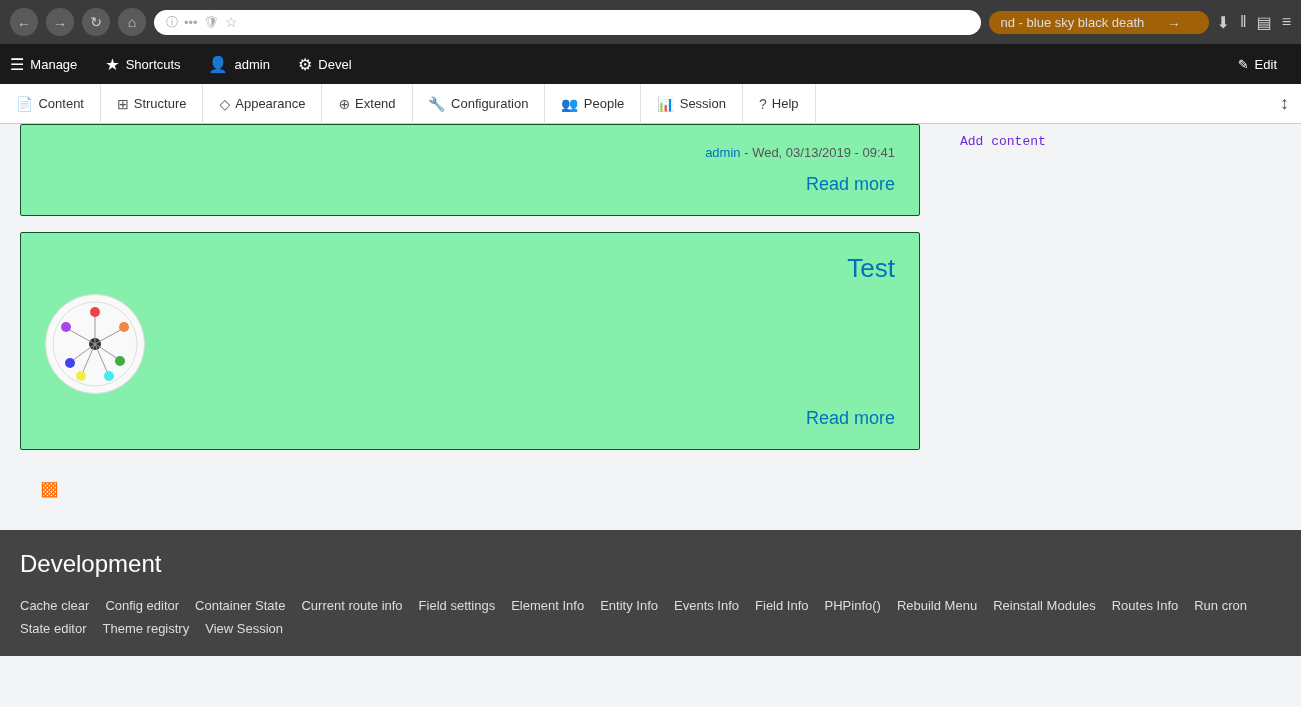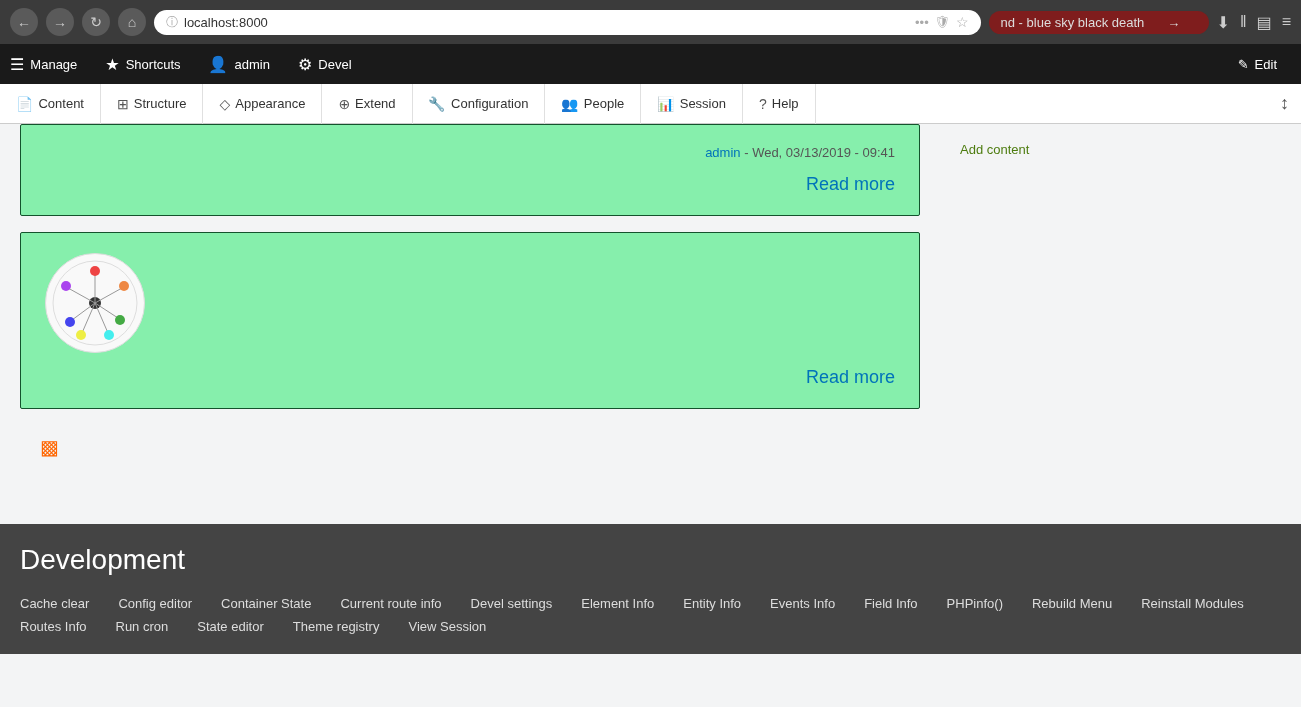--- a/index.html
+++ b/index.html
@@ -31,21 +31,21 @@
       font-size: 13px;
       color: #333;
     }
     .browser-url-bar .info-icon { color: #aaa; font-size: 12px; }
     .browser-url-bar .url-text { flex: 1; }
     .browser-url-bar .dots { color: #aaa; }
     .browser-url-bar .shield { color: #aaa; font-size: 12px; }
     .browser-url-bar .star { color: #aaa; font-size: 14px; }
     .browser-search-bar {
       width: 220px;
-      background: #7f1d1d;
+      background: #a16207;
       border-radius: 20px;
       padding: 4px 12px;
       display: flex;
       align-items: center;
       gap: 23px;
       font-size: 13px;
       color: #ddd;
     }
     .browser-icons {
       display: flex;
@@ -176,73 +176,73 @@
       border-radius: 50%;
       background: #f9f9f9;
       display: flex;
       align-items: center;
       justify-content: center;
       overflow: hidden;
     }
 
     
     .sidebar-link {
-      color: #4d7c0f;
+      color: #6d28d9;
       text-decoration: none;
       font-size: 13px;
       display: block;
-      margin-top: 8px;
+      margin-top: 0;
+      font-family: Liberation Mono, monospace;
     }
 
     
     .rss-area {
       padding: 10px 20px;
     }
     .rss-icon {
       color: #f60;
       font-size: 20px;
     }
 
     
     .dev-footer {
       background: #444;
       color: #ddd;
       padding: 20px 20px 0 20px;
     }
     .dev-footer-title {
-      font-size: 28px;
+      font-size: 24px;
       color: #fff;
       font-weight: normal;
       margin-bottom: 16px;
     }
     .dev-footer-links {
       display: flex;
       flex-wrap: wrap;
-      gap: 0 13px;
+      gap: 0 0;
       padding-bottom: 16px;
     }
     .dev-footer-link {
       color: #ddd;
       text-decoration: none;
       font-size: 13px;
       padding: 4px 16px 4px 0;
       white-space: nowrap;
     }
   </style>
 </head>
 <body>
 
 <div class="browser-chrome">
   <button class="browser-nav-btn">←</button>
   <button class="browser-nav-btn">→</button>
   <button class="browser-nav-btn">↻</button>
   <button class="browser-nav-btn">⌂</button>
   <div class="browser-url-bar">
     <span class="info-icon">ⓘ</span>
-    <span class="url-text">localhost:8000</span>
     <span class="dots">•••</span>
     <span class="shield">🛡</span>
     <span class="star">☆</span>
   </div>
   <div class="browser-search-bar">
     <span>nd - blue sky black death</span>
     <span>→</span>
   </div>
   <div class="browser-icons">
     <span>⬇</span>
@@ -316,20 +316,21 @@
 
     <div class="content-card">
       <div class="content-meta">
         <a class="author" href="#">admin</a>
         <span> - <span>Wed, 03/13/2019 - 09:41</span></span>
       </div>
       <a class="read-more" href="#">Read more</a>
     </div>
 
     <div class="content-card">
+      <h2 class="content-title">Test</h2>
       
       <div class="content-image">
         <svg width="90" height="90" viewBox="0 0 90 90">
 
           <circle cx="45" cy="45" r="42" fill="none" stroke="#ddd" stroke-width="1"></circle>
 
           <circle cx="45" cy="45" r="6" fill="#333"></circle>
 
           <line x1="45" y1="45" x2="45" y2="15" stroke="#999" stroke-width="1"></line>
           <circle cx="45" cy="13" r="5" fill="#e44"></circle>
@@ -361,21 +362,21 @@
   </div>
 </div>
 
 <div class="dev-footer">
   <h2 class="dev-footer-title">Development</h2>
   <div class="dev-footer-links" id="footer-links-container">
   <a class="dev-footer-link" href="#">Cache clear</a>
       <a class="dev-footer-link" href="#">Config editor</a>
       <a class="dev-footer-link" href="#">Container State</a>
       <a class="dev-footer-link" href="#">Current route info</a>
-      <a class="dev-footer-link" href="#">Devel settings</a>
+      <a class="dev-footer-link" href="#">Field settings</a>
       <a class="dev-footer-link" href="#">Element Info</a>
       <a class="dev-footer-link" href="#">Entity Info</a>
       <a class="dev-footer-link" href="#">Events Info</a>
       <a class="dev-footer-link" href="#">Field Info</a>
       <a class="dev-footer-link" href="#">PHPinfo()</a>
       <a class="dev-footer-link" href="#">Rebuild Menu</a>
       <a class="dev-footer-link" href="#">Reinstall Modules</a>
       <a class="dev-footer-link" href="#">Routes Info</a>
       <a class="dev-footer-link" href="#">Run cron</a>
       <a class="dev-footer-link" href="#">State editor</a>

